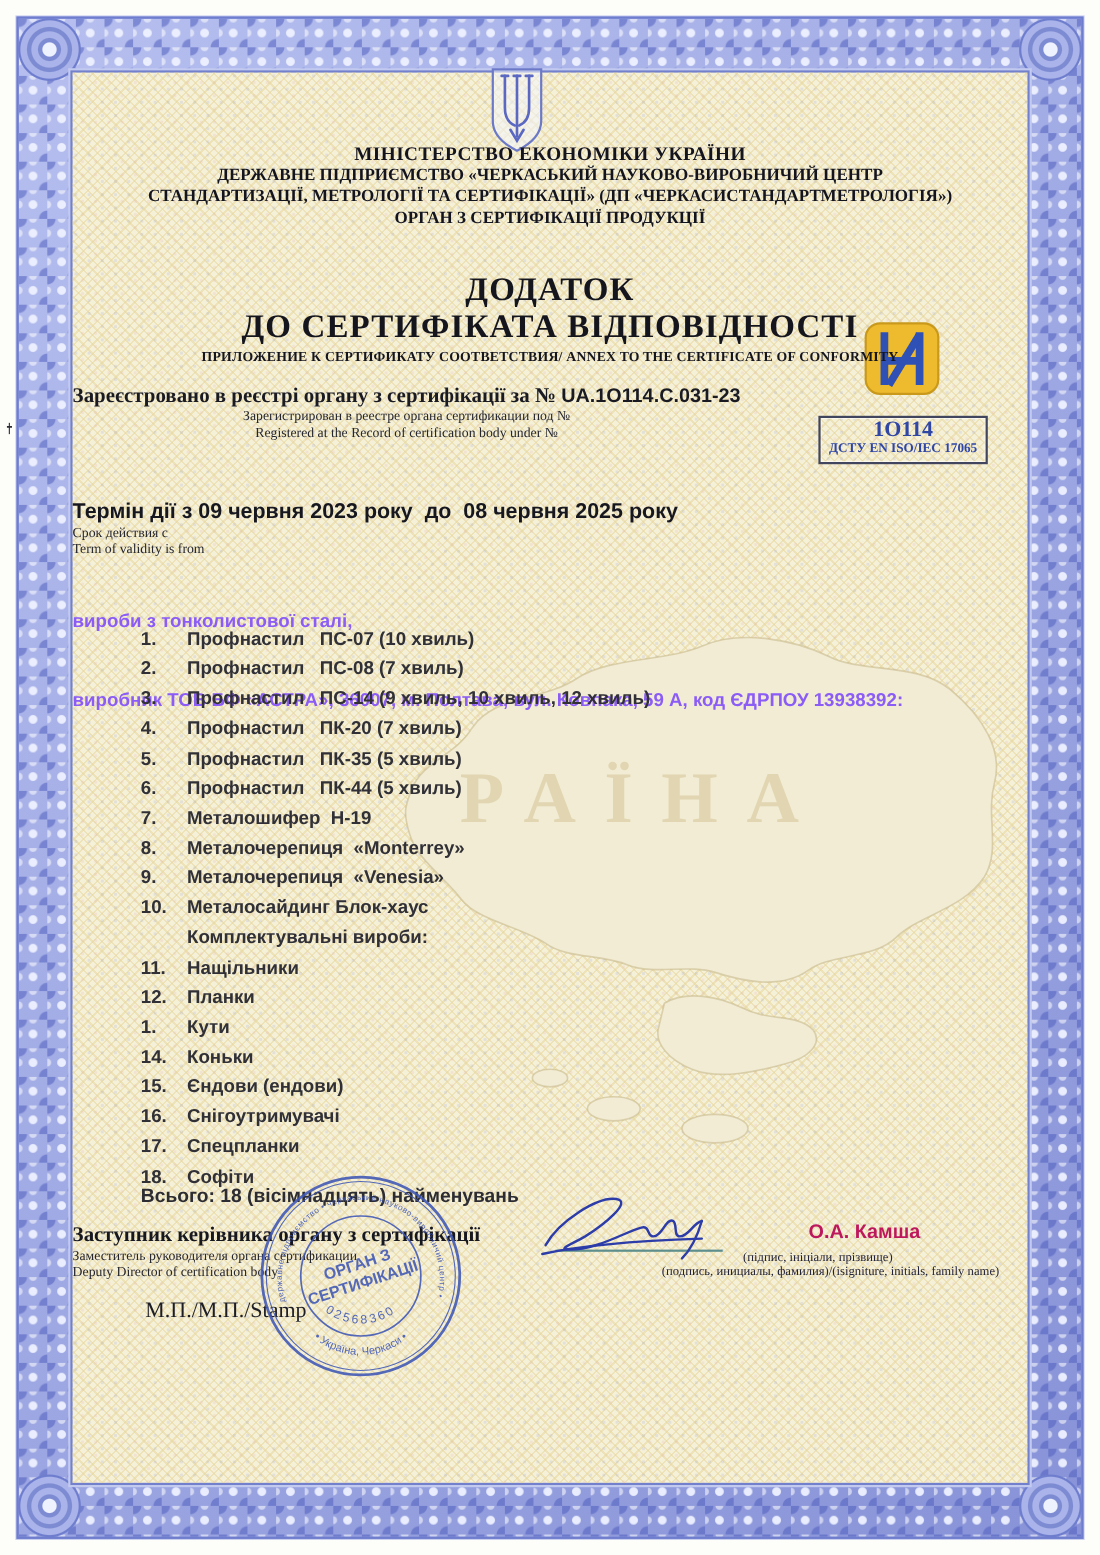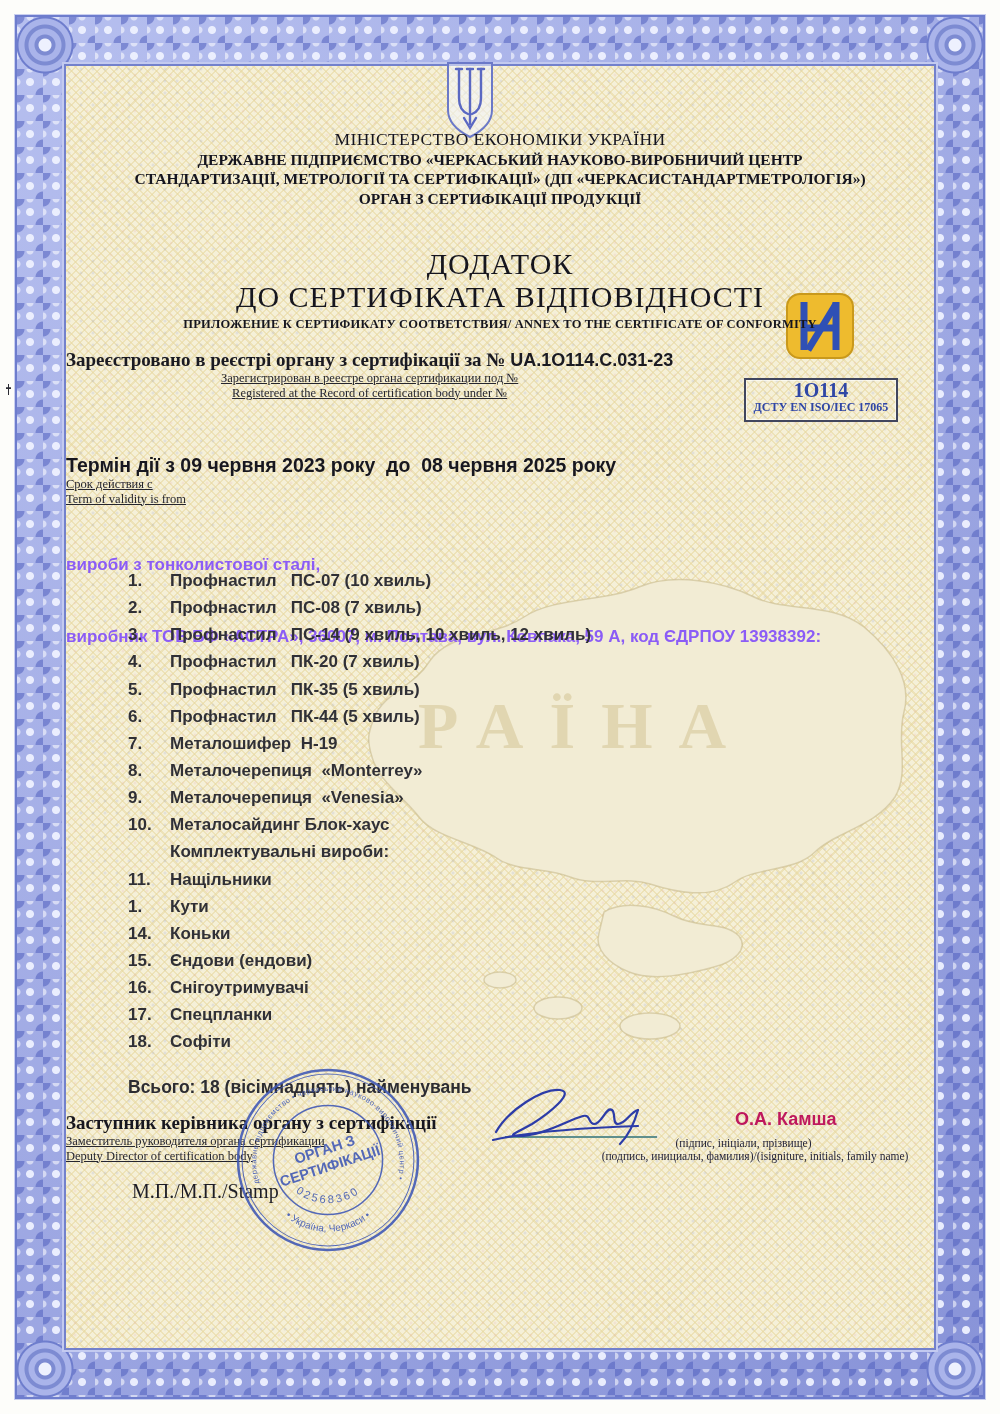--- a/index.html
+++ b/index.html
@@ -39,42 +39,42 @@
   .center{text-align:center;}
 
   
   .map{position:absolute;left:352px;top:540px;width:572px;height:545px;z-index:4;}
   .wm-text{position:absolute;left:418px;top:688px;z-index:5;
     font:bold 66px "Liberation Serif", serif;letter-spacing:26px;color:rgba(206,190,140,.48);}
 
   
   .emblem{position:absolute;left:444px;top:60px;width:52px;height:80px;z-index:6;}
   .hdr{left:70px;right:70px;top:129px;color:#14141f;}
-  .h-min{font-weight:normal;font-size:17.5px;line-height:21px;letter-spacing:.4px;text-align:center;}
+  .h-min{font-weight:bold;font-size:17.5px;line-height:21px;letter-spacing:.4px;text-align:center;}
   .h-ent{font-weight:bold;font-size:15.5px;line-height:19px;}
   .h-org{font-weight:bold;font-size:15.5px;line-height:21px;}
 
   
   .ttl{left:70px;right:70px;top:247px;color:#15151e;z-index:7;}
-  .t-1,.t-2{font-weight:normal;font-size:30px;line-height:33px;letter-spacing:1px;}
+  .t-1,.t-2{font-weight:bold;font-size:30px;line-height:33px;letter-spacing:1px;}
   .t-sub{font-weight:bold;font-size:12.5px;line-height:17px;margin-top:3px;letter-spacing:.2px;}
 
   
   .monogram{position:absolute;left:785px;top:292px;width:70px;height:68px;z-index:6;}
   .accr-box{position:absolute;left:744px;top:378px;width:150px;height:40px;z-index:6;
     border:2px solid #41465e;box-shadow:inset 0 0 0 1px rgba(255,255,255,.6);
     color:#2f46a5;text-align:center;}
   .accr-num{font-weight:bold;font-size:20px;line-height:21px;font-family:"Liberation Serif",serif;}
   .accr-std{font-weight:bold;font-size:12px;line-height:13px;font-family:"Liberation Serif",serif;}
 
   
   .reg{left:66px;top:349px;color:#1a1a22;text-align:center;}
   .reg-main{font-weight:bold;font-size:19px;white-space:pre;}
   .reg-num{font-family:"Liberation Sans",sans-serif;font-size:18px;}
-  .small{font-size:12.5px;line-height:14.5px;color:#26262f;text-decoration:underline;}
+  .small{font-size:12.5px;line-height:14.5px;color:#26262f;}
   .reg .small:first-of-type{margin-top:4px;}
   .val{left:66px;top:421px;color:#17171f;margin-top:33px;}
   .v-main{font-family:"Liberation Sans",sans-serif;font-weight:bold;font-size:19.5px;white-space:pre;}
   .val .small:first-of-type{margin-top:6px;}
 
   
   .manu{left:66px;top:505px;font-family:"Liberation Sans",sans-serif;
     font-weight:bold;font-size:17px;line-height:24px;color:#8b5cf6;white-space:pre;}
   .items{left:128px;top:571px;font-family:"Liberation Sans",sans-serif;
     font-weight:bold;font-size:17px;color:#303036;}
@@ -228,20 +228,24 @@
       </div>
     <div class="row">
         <span class="num"></span>
         <span class="txt">Комплектувальні вироби:</span>
       </div>
     <div class="row">
         <span class="num">11.</span>
         <span class="txt">Нащільники</span>
       </div>
     <div class="row">
+        <span class="num">12.</span>
+        <span class="txt">Планки</span>
+      </div>
+    <div class="row">
         <span class="num">1.</span>
         <span class="txt">Кути</span>
       </div>
     <div class="row">
         <span class="num">14.</span>
         <span class="txt">Коньки</span>
       </div>
     <div class="row">
         <span class="num">15.</span>
         <span class="txt">Єндови (ендови)</span>

